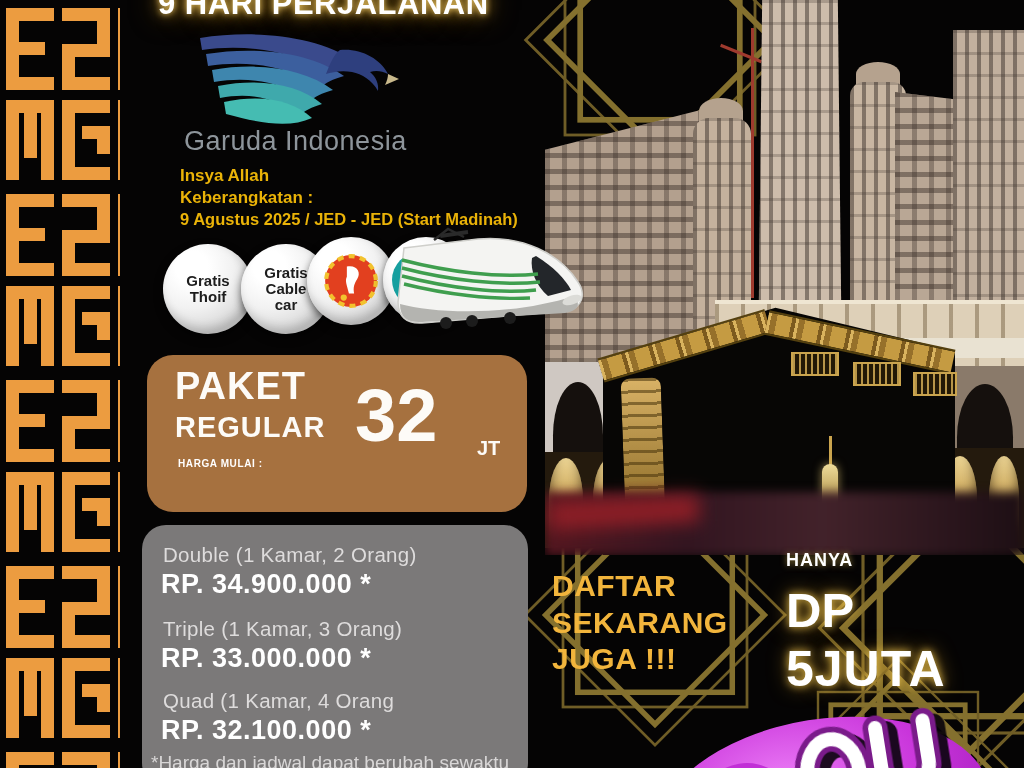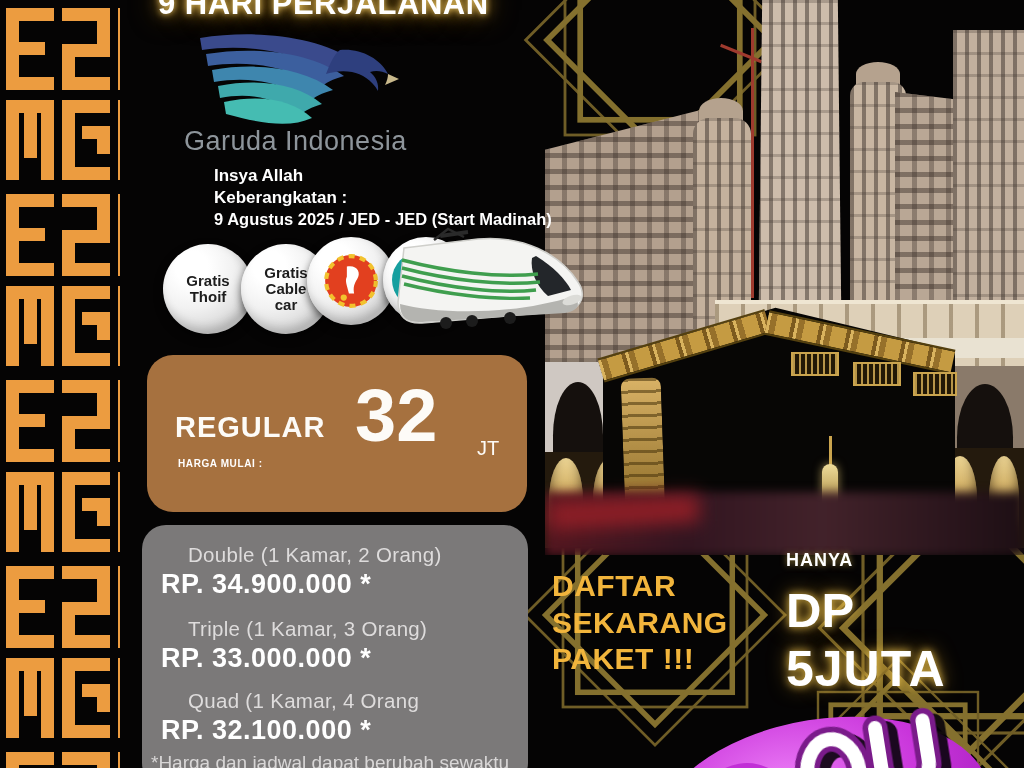--- a/index.html
+++ b/index.html
@@ -5,43 +5,43 @@
   html,body{margin:0;padding:0;background:#000;}
   #poster{position:relative;width:1024px;height:768px;background:#050404;overflow:hidden;
           font-family:"Liberation Sans",sans-serif;}
   .abs{position:absolute;}
   .prewrap{white-space:pre-line;}
 
   
   .title{left:158px;top:-14px;font-size:31px;font-weight:800;letter-spacing:.5px;color:#fff;
          text-shadow:0 0 6px rgba(255,215,110,.95),0 0 16px rgba(240,180,50,.75),0 0 30px rgba(230,170,40,.5);}
   .garuda-word{left:184px;top:126px;font-size:27px;color:#8e959b;letter-spacing:.5px;}
-  .dep{color:#ffffff;font-weight:700;margin-left:34px;}
+  .dep{color:#eab308;font-weight:700;}
   .dep1{left:180px;top:166px;font-size:17px;}
   .dep2{left:180px;top:188px;font-size:17px;}
   .dep3{left:180px;top:210px;font-size:16.5px;}
 
   
   .sticker{border-radius:50%;background:radial-gradient(circle at 32% 26%,#ffffff 0 18%,#f2f2f2 45%,#d6d6d6 75%,#f4f4f4 100%);
            box-shadow:0 4px 8px rgba(0,0,0,.6), inset -4px -6px 10px rgba(0,0,0,.18);
            display:flex;align-items:center;justify-content:center;text-align:center;}
   .sticker-label{font-size:15px;font-weight:800;color:#1d1d1d;line-height:1.05;text-align:center;}
   .teal-dot{border-radius:50%;background:#169f9f;}
 
   
   .pkg-box{left:147px;top:355px;width:380px;height:157px;background:#a6713f;border-radius:26px;}
   .pkg-box .t1{position:absolute;left:28px;top:10px;font-size:38px;font-weight:800;color:#fdfbf7;letter-spacing:1px;}
   .pkg-box .t2{position:absolute;left:28px;top:56px;font-size:29px;font-weight:800;color:#fdfbf7;letter-spacing:1px;}
   .pkg-box .t3{position:absolute;left:31px;top:103px;font-size:10px;font-weight:700;color:#ffffff;letter-spacing:.6px;}
   .pkg-box .price{position:absolute;left:208px;top:18px;font-size:74px;font-weight:700;color:#fdfbf7;}
-  .pkg-box .unit{position:absolute;left:330px;top:82px;font-size:20px;font-weight:400;color:#fdfbf7;}
+  .pkg-box .unit{position:absolute;left:330px;top:82px;font-size:20px;font-weight:700;color:#fdfbf7;}
 
   
   .price-box{left:142px;top:525px;width:386px;height:262px;background:#7b7979;border-radius:24px;}
-  .room{position:absolute;left:21px;font-size:20.5px;color:#dedcdc;letter-spacing:.3px;margin-left:25px;}
+  .room{position:absolute;left:21px;font-size:20.5px;color:#dedcdc;letter-spacing:.3px;}
   .rp{position:absolute;left:19px;font-size:27px;font-weight:800;color:#ffffff;letter-spacing:.5px;}
   .disc{position:absolute;left:9px;top:227px;font-size:19px;color:#d8d6d6;}
 
   
   .cta{left:552px;top:568px;font-size:30px;font-weight:800;line-height:1.22;color:#f2b53c;letter-spacing:.5px;}
   .hanya{left:786px;top:550px;font-size:18px;font-weight:800;color:#fff;letter-spacing:1px;
          text-shadow:0 0 6px rgba(250,210,90,.6);}
   .dpbig{left:786px;top:582px;font-size:49px;font-weight:800;color:#fff;
          text-shadow:0 0 8px rgba(250,205,80,.9),0 0 20px rgba(240,180,50,.6);}
   .jutabig{left:786px;top:640px;font-size:50px;font-weight:800;color:#fff;letter-spacing:1px;
@@ -234,39 +234,40 @@
       <path d="M14 42 C60 54 112 60 152 56"></path>
       <path d="M14 50 C60 62 112 68 148 64"></path>
       <path d="M16 58 C56 68 104 74 142 72"></path>
     </g>
     <circle cx="58" cy="97" r="6" fill="#1c1c1c"></circle>
     <circle cx="84" cy="95" r="6" fill="#1c1c1c"></circle>
     <circle cx="122" cy="92" r="6" fill="#1c1c1c"></circle>
   </svg>
 
   <div class="abs pkg-box">
+    <div class="t1">PAKET</div>
     <div class="t2">REGULAR</div>
     <div class="t3">HARGA MULAI :</div>
     <div class="price">32</div>
     <div class="unit">JT</div>
   </div>
 
   <div class="abs price-box">
     <div class="room" style="top:18px;">Double (1 Kamar, 2 Orang)</div>
     <div class="rp" style="top:44px;">RP. 34.900.000 *</div>
     <div class="room" style="top:92px;">Triple (1 Kamar, 3 Orang)</div>
     <div class="rp" style="top:118px;">RP. 33.000.000 *</div>
     <div class="room" style="top:164px;">Quad (1 Kamar, 4 Orang</div>
     <div class="rp" style="top:190px;">RP. 32.100.000 *</div>
     <div class="disc">*Harga dan jadwal dapat berubah sewaktu</div>
   </div>
 
   <div class="abs cta prewrap">DAFTAR
 SEKARANG
-PAKET !!!</div>
+JUGA !!!</div>
 
   <div class="abs hanya">HANYA</div>
   <div class="abs dpbig">DP</div>
   <div class="abs jutabig">5JUTA</div>
 
   <div class="abs promo">
     <svg width="380" height="170" viewBox="0 0 380 170">
       <defs>
         <radialGradient id="pg" cx="40%" cy="28%" r="75%">
           <stop offset="0" stop-color="#ea79f5"></stop>

